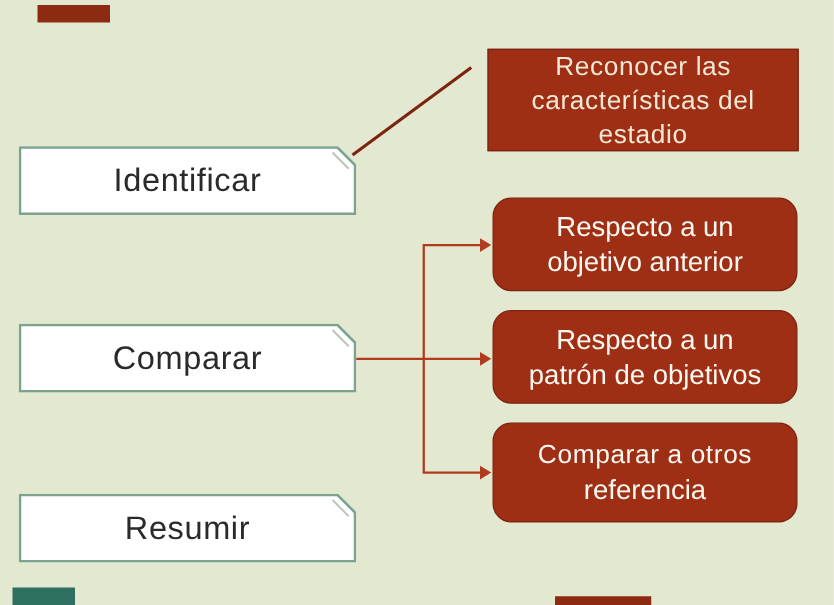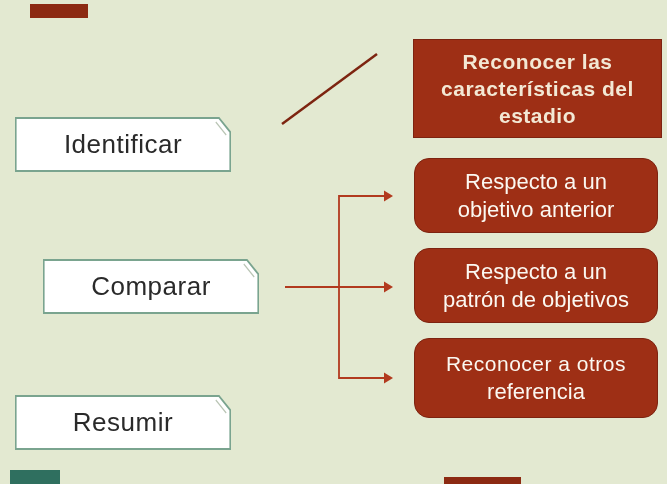--- a/index.html
+++ b/index.html
@@ -8,45 +8,45 @@
     width: 667px; height: 484px; overflow: hidden;
   }
   #canvas {
     position: relative;
     width: 667px; height: 484px;
     background: var(--bg, #e3e9d1);
   }
   .abs { position: absolute; }
 
   
-  .left-box { width: 216px; height: 55px; }
+  .left-box { width: 270px; height: 55px; }
   .left-box svg { position: absolute; left: 0; top: 0; width: 100%; height: 100%; }
   .left-box .label {
     position: absolute; inset: 0;
     display: flex; align-items: center; justify-content: center;
     font-size: 26px; font-weight: 300; letter-spacing: 0.5px;
     color: var(--left-text, #2a2a2a);
   }
 
   
   .red-box {
     background: var(--red-fill, #9e2f15);
     border: 1.5px solid var(--red-border, #7d2310);
     box-sizing: border-box;
     display: flex; flex-direction: column;
     align-items: center; justify-content: center;
     text-align: center;
   }
   .red-rect {
-    left: 413px; top: 39px; width: 249px; height: 99px;
+    left: 390px; top: 39px; width: 249px; height: 82px;
     color: var(--cream-text, #f3e8d4);
-    font-size: 21px; font-weight: 700; letter-spacing: 0.5px; line-height: 27px;
+    font-size: 21px; font-weight: 400; letter-spacing: 0.5px; line-height: 27px;
   }
   .red-round {
-    left: 414px; width: 244px; height: 75px;
+    left: 394px; width: 244px; height: 75px;
     border-radius: 15px;
     color: var(--white-text, #fbf8f1);
     font-size: 22px; line-height: 28px;
   }
   .thin-line { font-weight: 300; letter-spacing: 0.5px; font-size: 21px; }
 
   
   .corner-bar { position: absolute; }
   .corner-red { background: var(--corner-red, #8c2a12); }
   .corner-teal { background: var(--corner-teal, #2f6f5f); }
@@ -69,21 +69,21 @@
   </svg>
 
   <div class="abs left-box" style="left:15px; top:117px;">
     <svg viewBox="0 0 270 55" preserveAspectRatio="none">
       <polygon points="1,1 255,1 269,15 269,54 1,54" fill="#ffffff" style="stroke: var(--teal); stroke-width: 2;"></polygon>
       <line x1="251" y1="5" x2="264" y2="18" style="stroke: var(--fold); stroke-width: 1.5;"></line>
     </svg>
     <div class="label">Identificar</div>
   </div>
 
-  <div class="abs left-box" style="left:15px; top:259px;margin-left:28px;">
+  <div class="abs left-box" style="left:15px; top:259px;">
     <svg viewBox="0 0 270 55" preserveAspectRatio="none">
       <polygon points="1,1 255,1 269,15 269,54 1,54" fill="#ffffff" style="stroke: var(--teal); stroke-width: 2;"></polygon>
       <line x1="251" y1="5" x2="264" y2="18" style="stroke: var(--fold); stroke-width: 1.5;"></line>
     </svg>
     <div class="label">Comparar</div>
   </div>
 
   <div class="abs left-box" style="left:15px; top:395px;text-align:center;">
     <svg viewBox="0 0 270 55" preserveAspectRatio="none">
       <polygon points="1,1 255,1 269,15 269,54 1,54" fill="#ffffff" style="stroke: var(--teal); stroke-width: 2;"></polygon>
@@ -102,21 +102,21 @@
     <div>Respecto a un</div>
     <div>objetivo anterior</div>
   </div>
 
   <div class="abs red-box red-round" style="top:248px;">
     <div>Respecto a un</div>
     <div>patrón de objetivos</div>
   </div>
 
   <div class="abs red-box red-round" style="top:338px; height:80px;">
-    <div class="thin-line">Reconocer a otros</div>
+    <div class="thin-line">Comparar a otros</div>
     <div>referencia</div>
   </div>
 
   <div class="corner-bar corner-red" style="left:30px; top:4px; width:58px; height:14px;"></div>
   <div class="corner-bar corner-teal" style="left:10px; top:470px; width:50px; height:14px;"></div>
   <div class="corner-bar corner-red" style="left:444px; top:477px; width:77px; height:7px;"></div>
 
 </div>
 
 </body></html>

